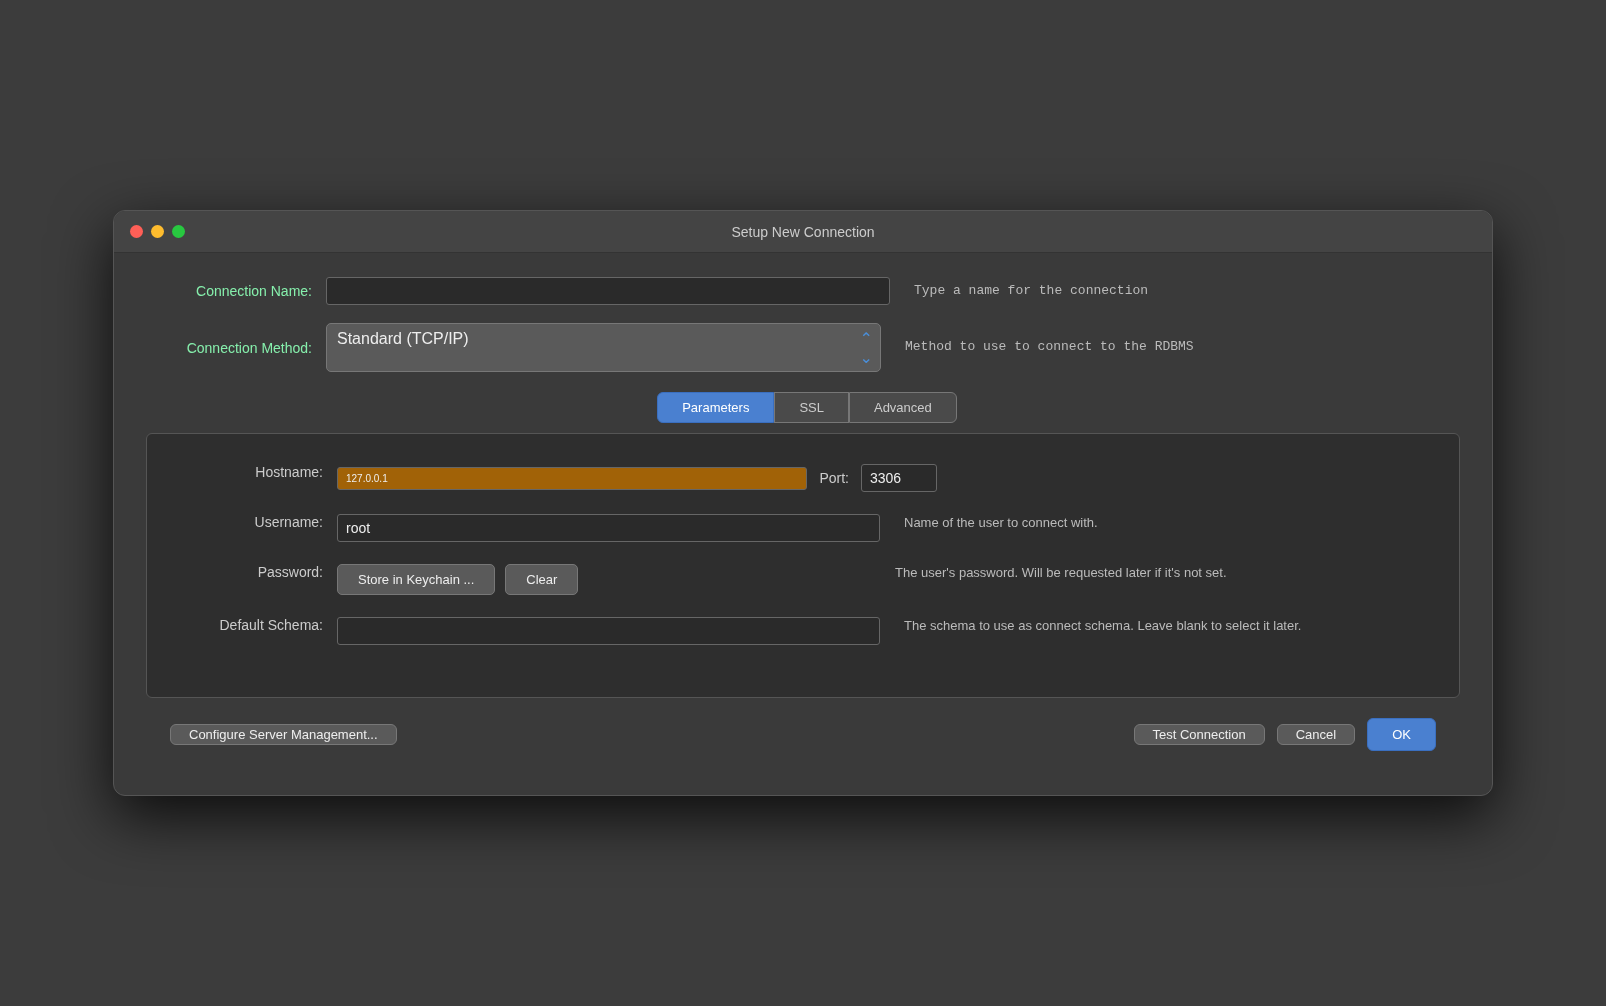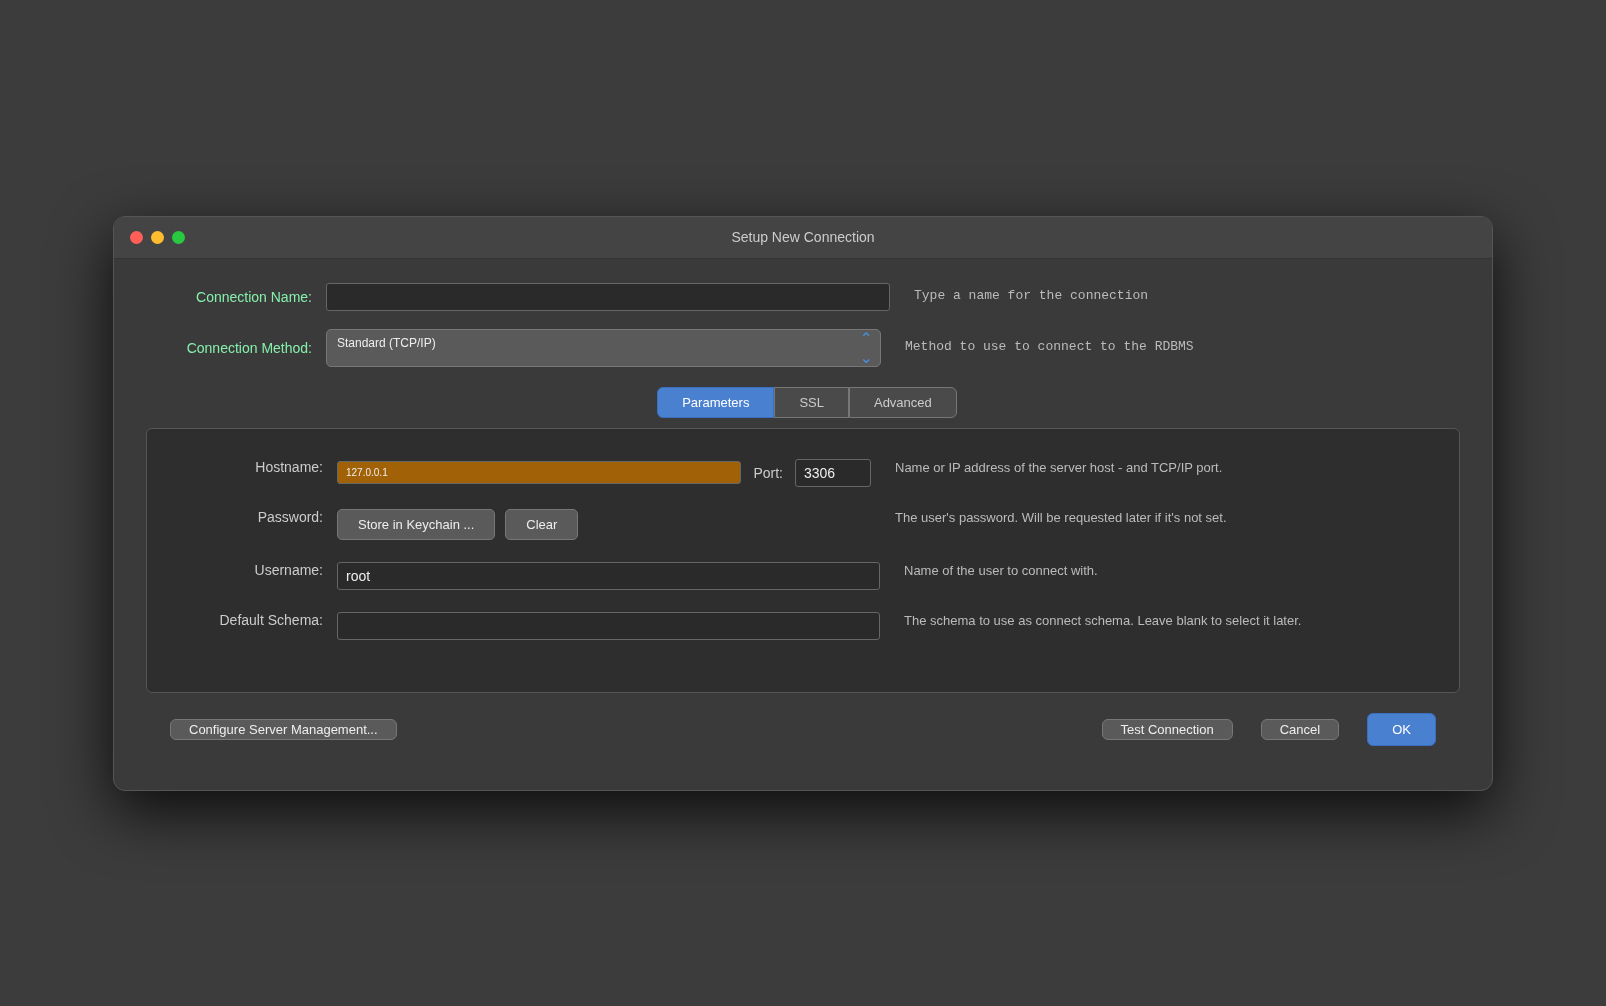--- a/index.html
+++ b/index.html
@@ -114,22 +114,22 @@
       flex: 1;
       max-width: 720px;
     }
 
     .method-select {
       width: 100%;
       background: #5a5a5a;
       border: 1px solid #777;
       border-radius: 5px;
       color: #eee;
-      font-size: 12px;
-      padding: 6px 30px 16px 10px;
+      font-size: 16px;
+      padding: 6px 30px 24px 10px;
       appearance: none;
       -webkit-appearance: none;
       outline: none;
       cursor: pointer;
     }
 
     .select-arrow {
       position: absolute;
       right: 8px;
       top: 50%;
@@ -278,21 +278,21 @@
       padding: 20px 24px;
       gap: 12px;
     }
 
     .footer-left {
       flex: 1;
     }
 
     .footer-right {
       display: flex;
-      gap: 28px;
+      gap: 12px;
       align-items: center;
     }
 
     .footer-btn {
       background: #5a5a5a;
       border: 1px solid #777;
       border-radius: 6px;
       color: #eee;
       font-size: 13px;
       padding: 2px 18px;
@@ -352,39 +352,38 @@
 
     <div class="panel">
 
       <div class="panel-form-row">
         <label class="panel-label">Hostname:</label>
         <div class="hostname-port-group">
           <input class="hostname-input" type="text" value="127.0.0.1" style="">
           <span class="port-label">Port:</span>
           <input class="port-input" type="text" value="3306" style="">
         </div>
-        <span class="panel-hint">Name or IP address of the server host - and TCP/IP port.</span>
+      </div>
+
+      <div class="panel-form-row">
+        <label class="panel-label">Username:</label>
+        <input class="panel-input" type="text" value="root" style="">
+        <span class="panel-hint">Name of the user to connect with.</span>
       </div>
 
       <div class="panel-form-row">
         <label class="panel-label">Password:</label>
         <div class="password-buttons">
           <button class="gray-btn">Store in Keychain ...</button>
           <button class="gray-btn">Clear</button>
         </div>
         <span class="panel-hint">The user's password. Will be requested later if it's not set.</span>
       </div>
 
       <div class="panel-form-row">
-        <label class="panel-label">Username:</label>
-        <input class="panel-input" type="text" value="root" style="">
-        <span class="panel-hint">Name of the user to connect with.</span>
-      </div>
-
-      <div class="panel-form-row">
         <label class="panel-label">Default Schema:</label>
         <input class="panel-input" type="text" value="" style="">
         <span class="panel-hint">The schema to use as connect schema. Leave blank to select it later.</span>
       </div>
 
     </div>
 
     <div class="footer">
       <div class="footer-left">
         <button class="footer-btn">Configure Server Management...</button>

